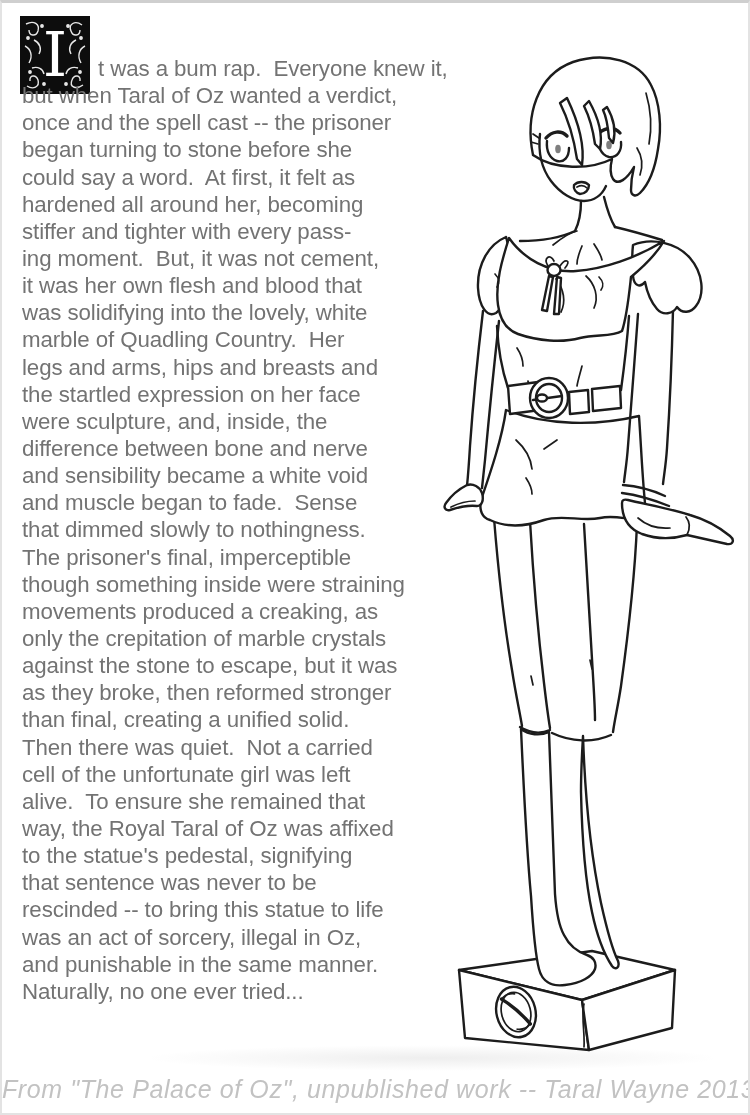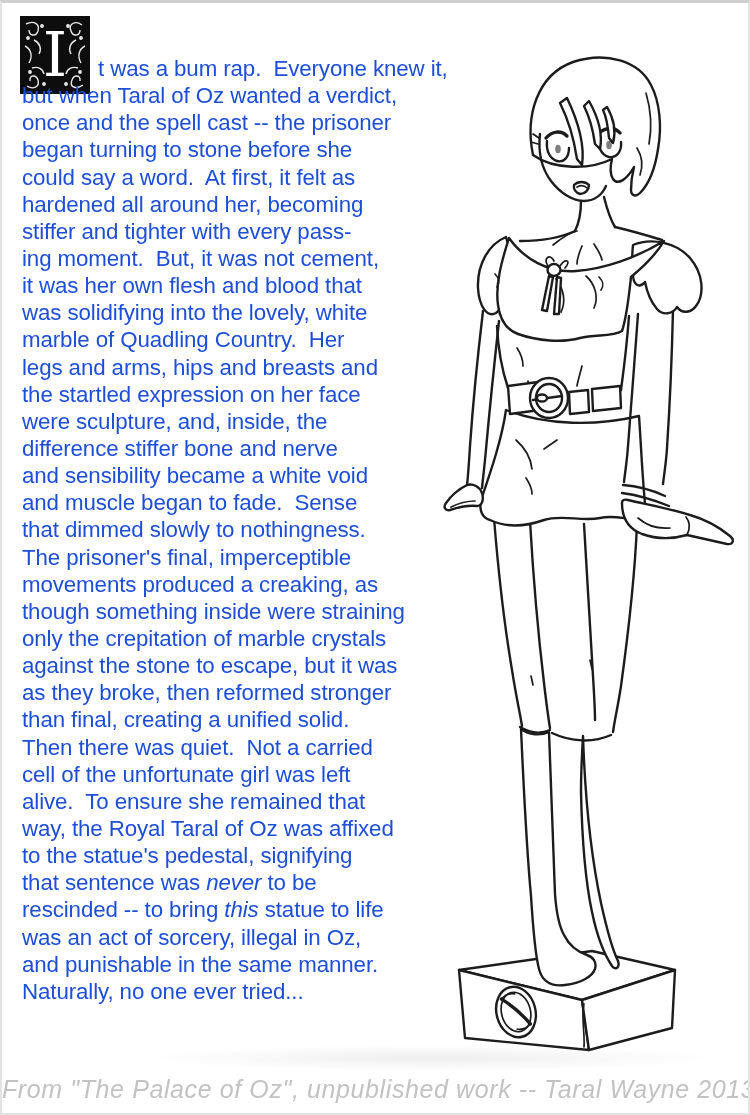--- a/index.html
+++ b/index.html
@@ -7,26 +7,26 @@
     position:relative; width:750px; height:1115px; box-sizing:border-box;
     background:#ffffff; overflow:hidden;
     border:2px solid #e3e3e3; border-top:3px solid #cfcfcf;
     font-family:"Liberation Sans", sans-serif;
   }
   
   .dropcap{ position:absolute; left:18px; top:13px; width:70px; height:78px; }
   
   .story{
     position:absolute; left:20px; top:52px; width:438px;
-    font-size:22.3px; line-height:27.15px; color:#1d4ed8;
+    font-size:22.3px; line-height:27.15px; color:#737373;
     letter-spacing:-0.1px;
   }
   .story-line{ height:27.15px; white-space:pre; }
   .story-line.first{ padding-left:76px; }
-  .story-line .it{ font-style:italic; }
+  .story-line .it{ }
   
   .figure{ position:absolute; left:430px; top:45px; width:320px; height:1020px; }
   .ped-shadow{
     position:absolute; left:140px; top:1042px; width:580px; height:26px;
     background:radial-gradient(ellipse at center, rgba(90,90,90,0.10) 0%, rgba(90,90,90,0.0) 70%);
   }
   
   .caption{
     position:absolute; left:0; top:1072px; width:100%;
     text-align:center; font-style:italic; font-size:25px;
@@ -75,27 +75,27 @@
       <div class="story-line"><span>could say a word.  At first, it felt as</span></div>
       <div class="story-line"><span>hardened all around her, becoming</span></div>
       <div class="story-line"><span>stiffer and tighter with every pass-</span></div>
       <div class="story-line"><span>ing moment.  But, it was not cement,</span></div>
       <div class="story-line"><span>it was her own flesh and blood that</span></div>
       <div class="story-line"><span>was solidifying into the lovely, white</span></div>
       <div class="story-line"><span>marble of Quadling Country.  Her</span></div>
       <div class="story-line"><span>legs and arms, hips and breasts and</span></div>
       <div class="story-line"><span>the startled expression on her face</span></div>
       <div class="story-line"><span>were sculpture, and, inside, the</span></div>
-      <div class="story-line"><span>difference stiffer bone and nerve</span></div>
+      <div class="story-line"><span>difference between bone and nerve</span></div>
       <div class="story-line"><span>and sensibility became a white void</span></div>
       <div class="story-line"><span>and muscle began to fade.  Sense</span></div>
       <div class="story-line"><span>that dimmed slowly to nothingness.</span></div>
       <div class="story-line"><span>The prisoner's final, imperceptible</span></div>
+      <div class="story-line"><span>though something inside were straining</span></div>
       <div class="story-line"><span>movements produced a creaking, as</span></div>
-      <div class="story-line"><span>though something inside were straining</span></div>
       <div class="story-line"><span>only the crepitation of marble crystals</span></div>
       <div class="story-line"><span>against the stone to escape, but it was</span></div>
       <div class="story-line"><span>as they broke, then reformed stronger</span></div>
       <div class="story-line"><span>than final, creating a unified solid.</span></div>
       <div class="story-line"><span>Then there was quiet.  Not a carried</span></div>
       <div class="story-line"><span>cell of the unfortunate girl was left</span></div>
       <div class="story-line"><span>alive.  To ensure she remained that</span></div>
       <div class="story-line"><span>way, the Royal Taral of Oz was affixed</span></div>
       <div class="story-line"><span>to the statue's pedestal, signifying</span></div>
       <div class="story-line"><span>that sentence was </span><span class="it">never</span><span> to be</span></div>

